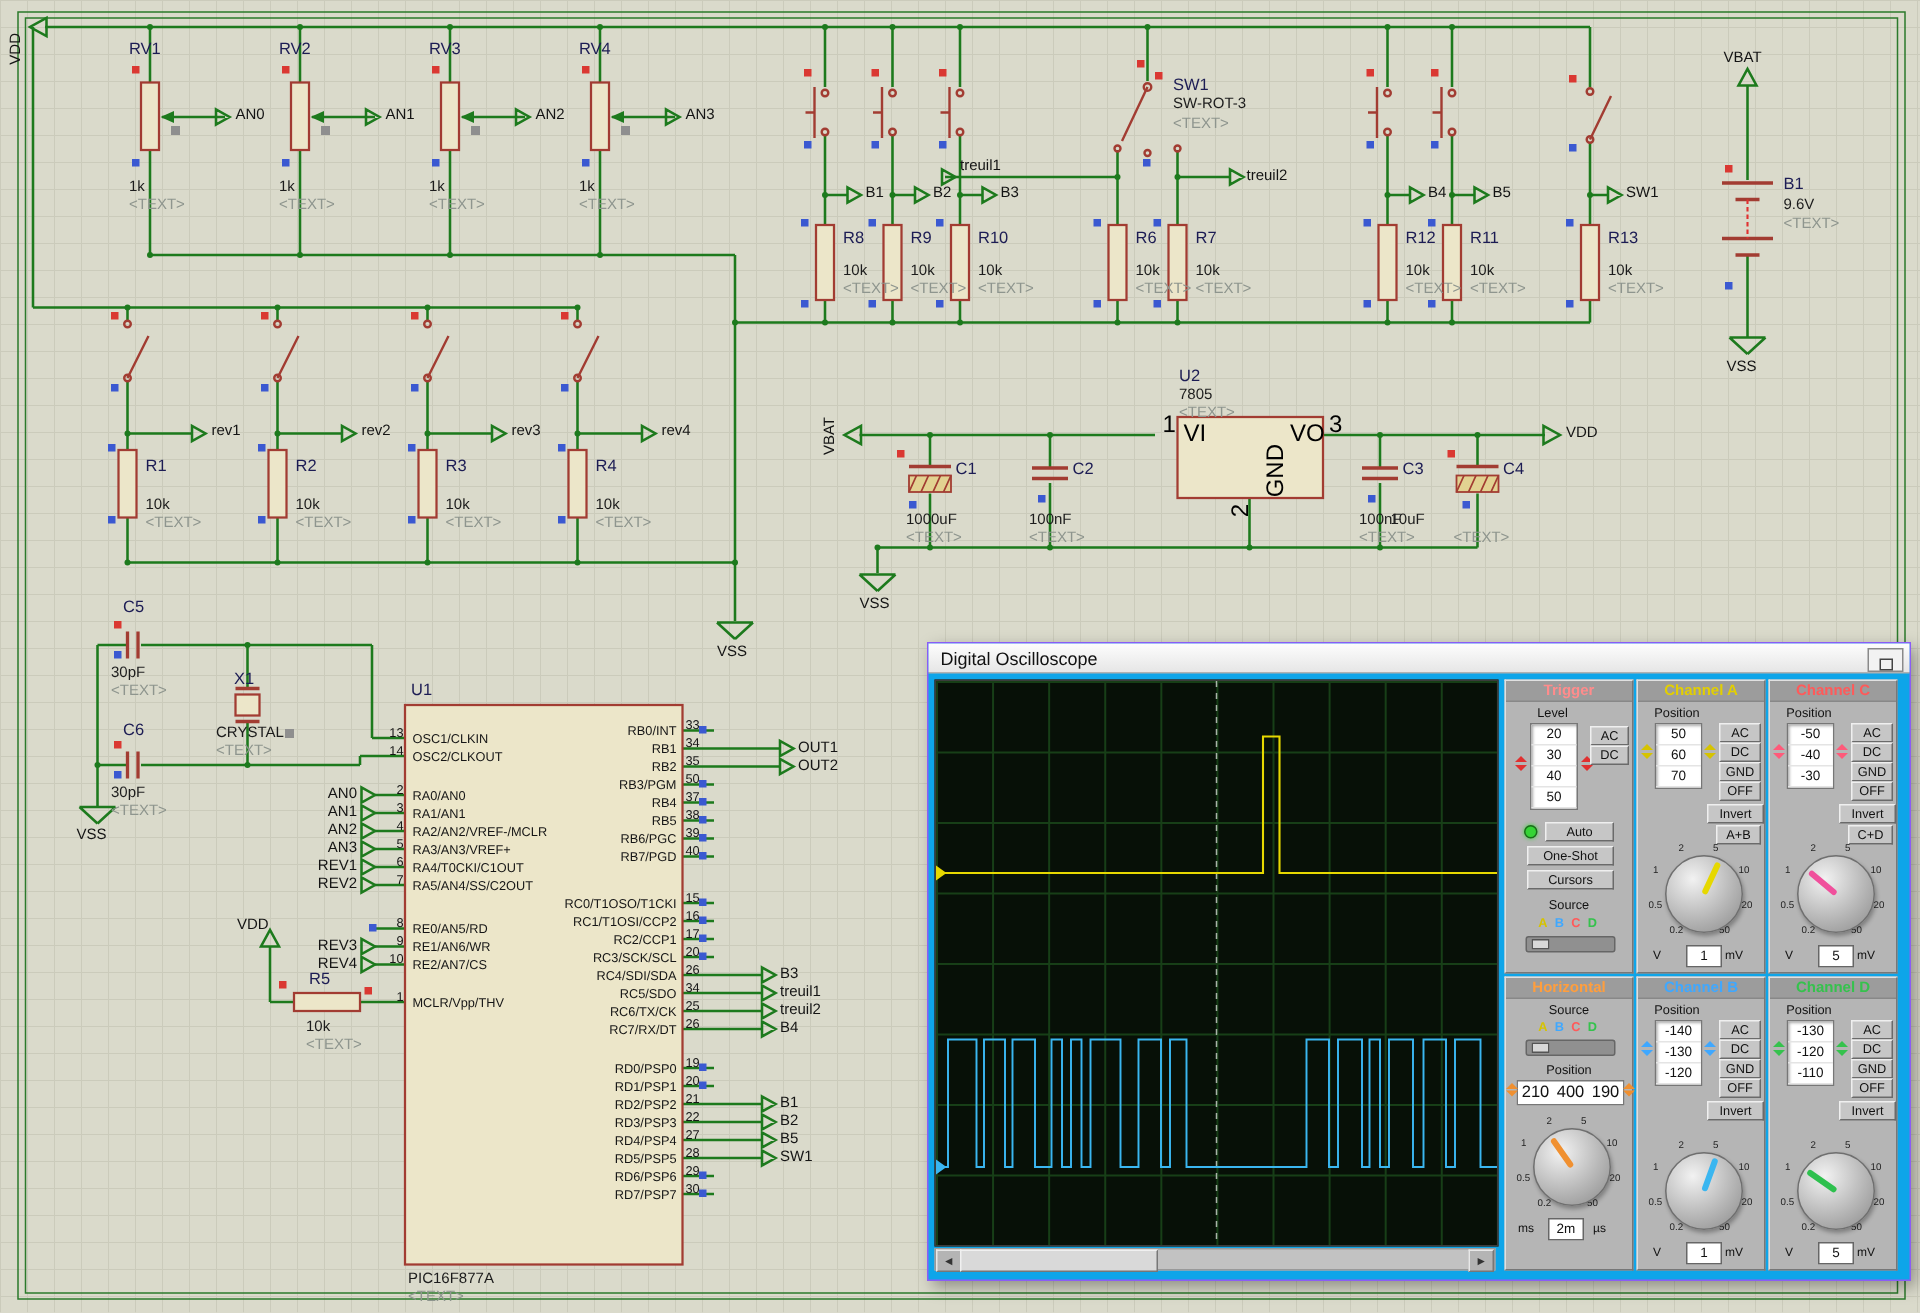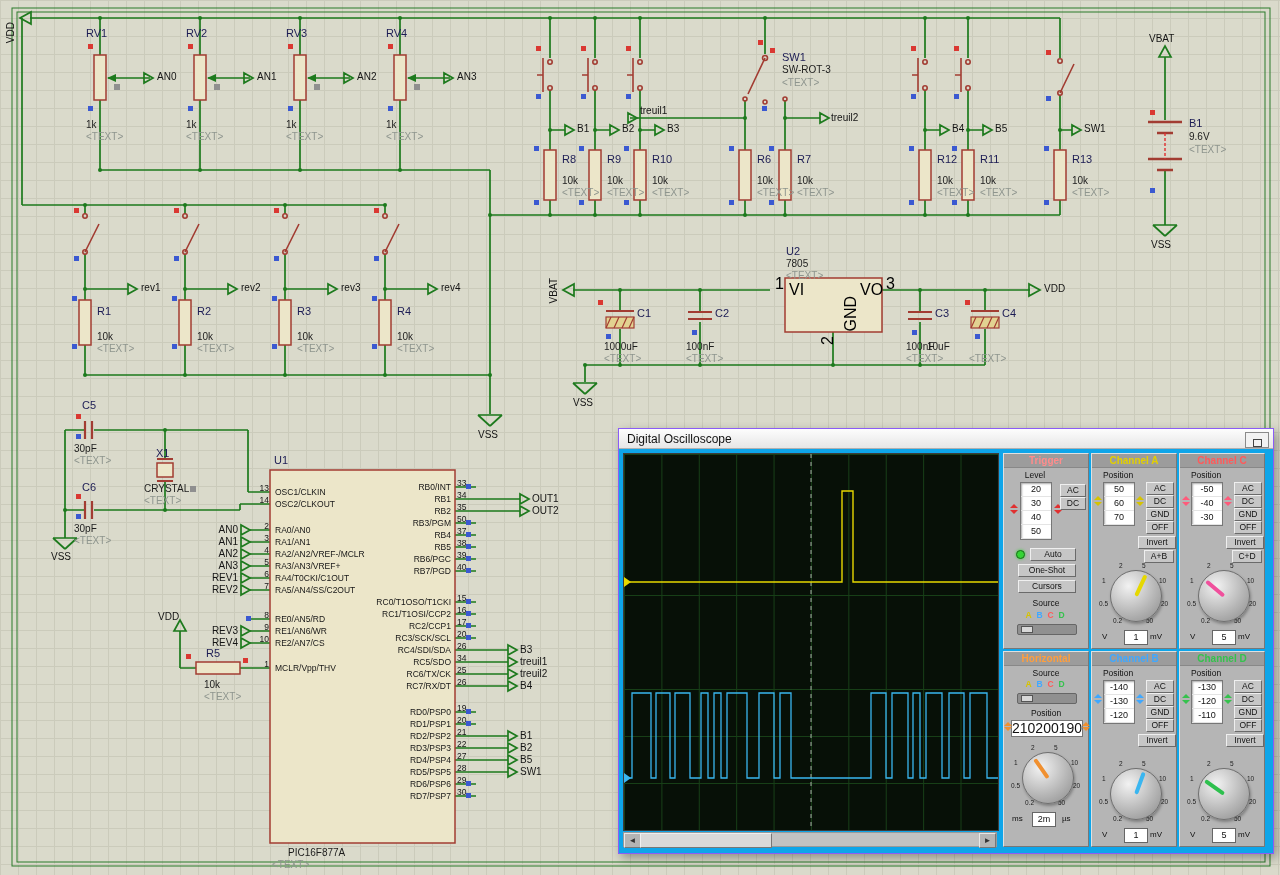--- a/index.html
+++ b/index.html
@@ -27,21 +27,21 @@
 .sc-display{position:absolute;left:4px;top:24px;width:374px;height:376px;background:#071007;border:1px solid #3c3c3c;background-image:linear-gradient(#173f17 1px,transparent 1px),linear-gradient(90deg,#173f17 1px,transparent 1px);background-size:37.4px 47px}
 .sc-scroll{position:absolute;left:4px;top:403px;width:374px;height:15px;background:#c2c2c2;border:1px solid #999;box-sizing:border-box}
 .sc-sa{position:absolute;top:0;width:15px;height:13px;background:#b4b4b4;border:1px solid;border-color:#e8e8e8 #777 #777 #e8e8e8;font:8px/13px "Liberation Sans",sans-serif;text-align:center;color:#333}
 .sc-sa.r{right:0}
 .sc-thumb{position:absolute;left:16px;top:0;width:130px;height:13px;background:#d9d9d9;border:1px solid;border-color:#f0f0f0 #777 #777 #f0f0f0}
 .pnl{position:absolute;width:86px;height:196px;background:#b5b5b5;border:1px solid;border-color:#e0e0e0 #777 #777 #e0e0e0;box-sizing:border-box}
 .pnl-h{height:13px;line-height:13px;text-align:center;font-weight:bold;font-size:10px;background:#9c9c9c;border-bottom:1px solid #888}
 .plabel{position:absolute;font-size:8.5px;color:#111;text-align:center}
 .spin{position:absolute;background:#fff;border:1px solid #777;text-align:center;font-size:9px;color:#111;box-shadow:inset 1px 1px 2px #aaa}
 .spin div{height:13px;line-height:13px;border-bottom:1px solid #e4e4e4}
-.hspin{position:absolute;background:#fff;border:1px solid #777;display:flex;font-size:14px;color:#111}
+.hspin{position:absolute;background:#fff;border:1px solid #777;display:flex;font-size:11px;color:#111}
 .hspin span{flex:1;text-align:center;line-height:15px}
 .btn{position:absolute;background:#c6c6c6;border:1px solid;border-color:#efefef #6a6a6a #6a6a6a #efefef;font-size:8.5px;line-height:11px;text-align:center;color:#111;height:11px}
 .led{position:absolute;width:7px;height:7px;border-radius:50%;background:#35d435;border:1px solid #1a6b1a;box-shadow:0 0 3px #35d435}
 .slider{position:absolute;height:9px;background:#909090;border:1px solid #666;border-radius:2px}
 .slider i{position:absolute;left:3px;top:1px;width:10px;height:5px;background:#d8d8d8;border:1px solid #555}
 .abcd{position:absolute;font-weight:bold;font-size:8.5px}
 .abcd span{display:inline-block;width:11px;text-align:center}
 .abcd span:nth-child(1){color:#d6c300}
 .abcd span:nth-child(2){color:#3fa8ff}
 .abcd span:nth-child(3){color:#ff5a5a}
@@ -416,21 +416,21 @@
 <span class="L ph" style="left:74px;top:456px">&lt;TEXT&gt;</span>
 <span class="L ref" style="left:82px;top:482px">C6</span>
 <span class="L val" style="left:74px;top:524px">30pF</span>
 <span class="L ph" style="left:74px;top:536px">&lt;TEXT&gt;</span>
 <span class="L ref" style="left:156px;top:448px">X1</span>
 <span class="L val" style="left:144px;top:484px">CRYSTAL</span>
 <span class="L ph" style="left:144px;top:496px">&lt;TEXT&gt;</span>
 <span class="L pwr" style="left:51px;top:552px">VSS</span>
 
 <span class="L ref" style="left:274px;top:455px">U1</span>
-<span class="L val" style="left:288px;top:848px">PIC16F877A</span>
+<span class="L val" style="left:272px;top:848px">PIC16F877A</span>
 <span class="L ph" style="left:272px;top:860px">&lt;TEXT&gt;</span>
 
 <span class="L net" style="left:196px;top:525px;width:42px;text-align:right">AN0</span>
 <span class="L net" style="left:196px;top:537px;width:42px;text-align:right">AN1</span>
 <span class="L net" style="left:196px;top:549px;width:42px;text-align:right">AN2</span>
 <span class="L net" style="left:196px;top:561px;width:42px;text-align:right">AN3</span>
 <span class="L net" style="left:196px;top:573px;width:42px;text-align:right">REV1</span>
 <span class="L net" style="left:196px;top:585px;width:42px;text-align:right">REV2</span>
 <span class="L net" style="left:196px;top:626px;width:42px;text-align:right">REV3</span>
 <span class="L net" style="left:196px;top:638px;width:42px;text-align:right">REV4</span>
@@ -626,21 +626,21 @@
   <div class="pnl" style="left:384px;top:222px">
     <div class="pnl-h" style="color:#ff9e3d">Horizontal</div>
     <div class="plabel" style="left:14px;top:16px;width:56px">Source</div>
     <div class="abcd" style="left:19px;top:27px"><span>A</span><span>B</span><span>C</span><span>D</span></div>
     <div class="slider" style="left:13px;top:41px;width:58px">
         <i></i>
       </div>
     <div class="plabel" style="left:14px;top:56px;width:56px">Position</div>
     <div class="hspin" style="left:7px;top:68px;width:70px;height:15px">
         <span>210</span>
-        <span>200</span>
+        <span>400</span>
         <span>190</span>
       </div>
     <i class="tri tu-H" style="left:0;top:66px"></i>
     <i class="tri td-H" style="left:0;top:75px"></i>
     <i class="tri tu-H" style="left:78px;top:66px"></i>
     <i class="tri td-H" style="left:78px;top:75px"></i>
     <div class="dial" style="left:5px;top:92px">
       <div class="ticks">
           <span>0.2</span>
           <span>0.5</span>

